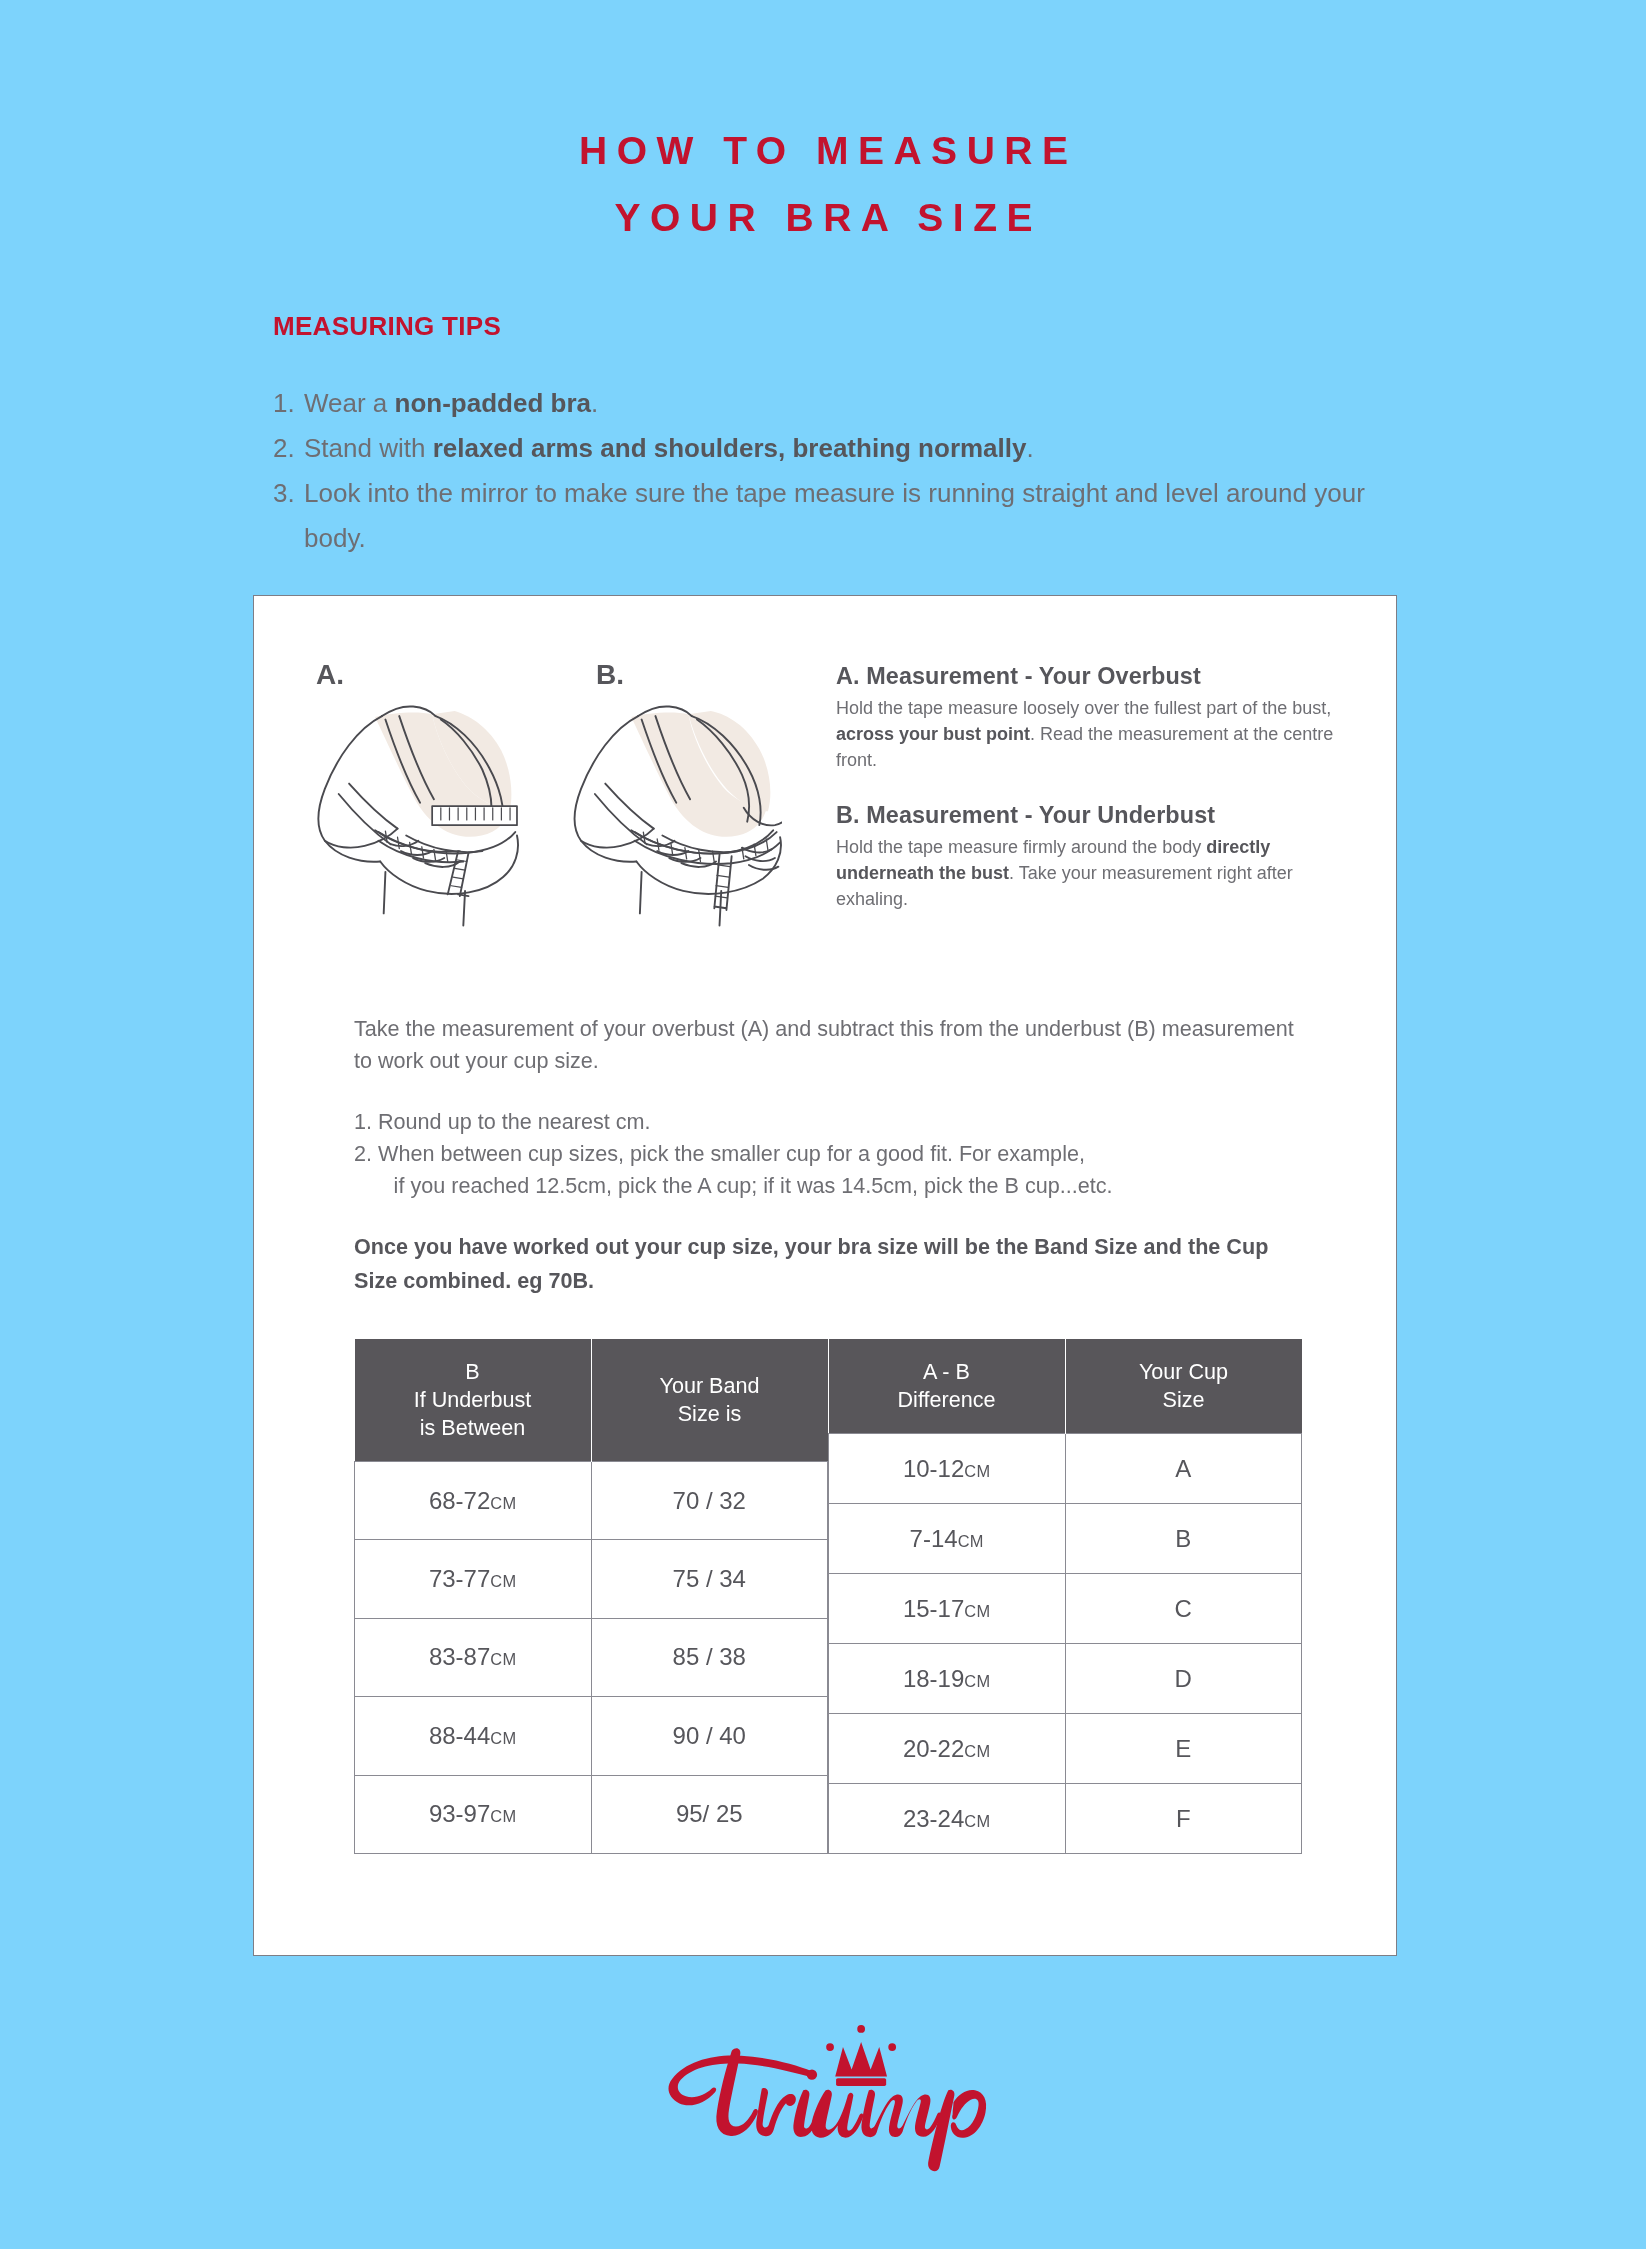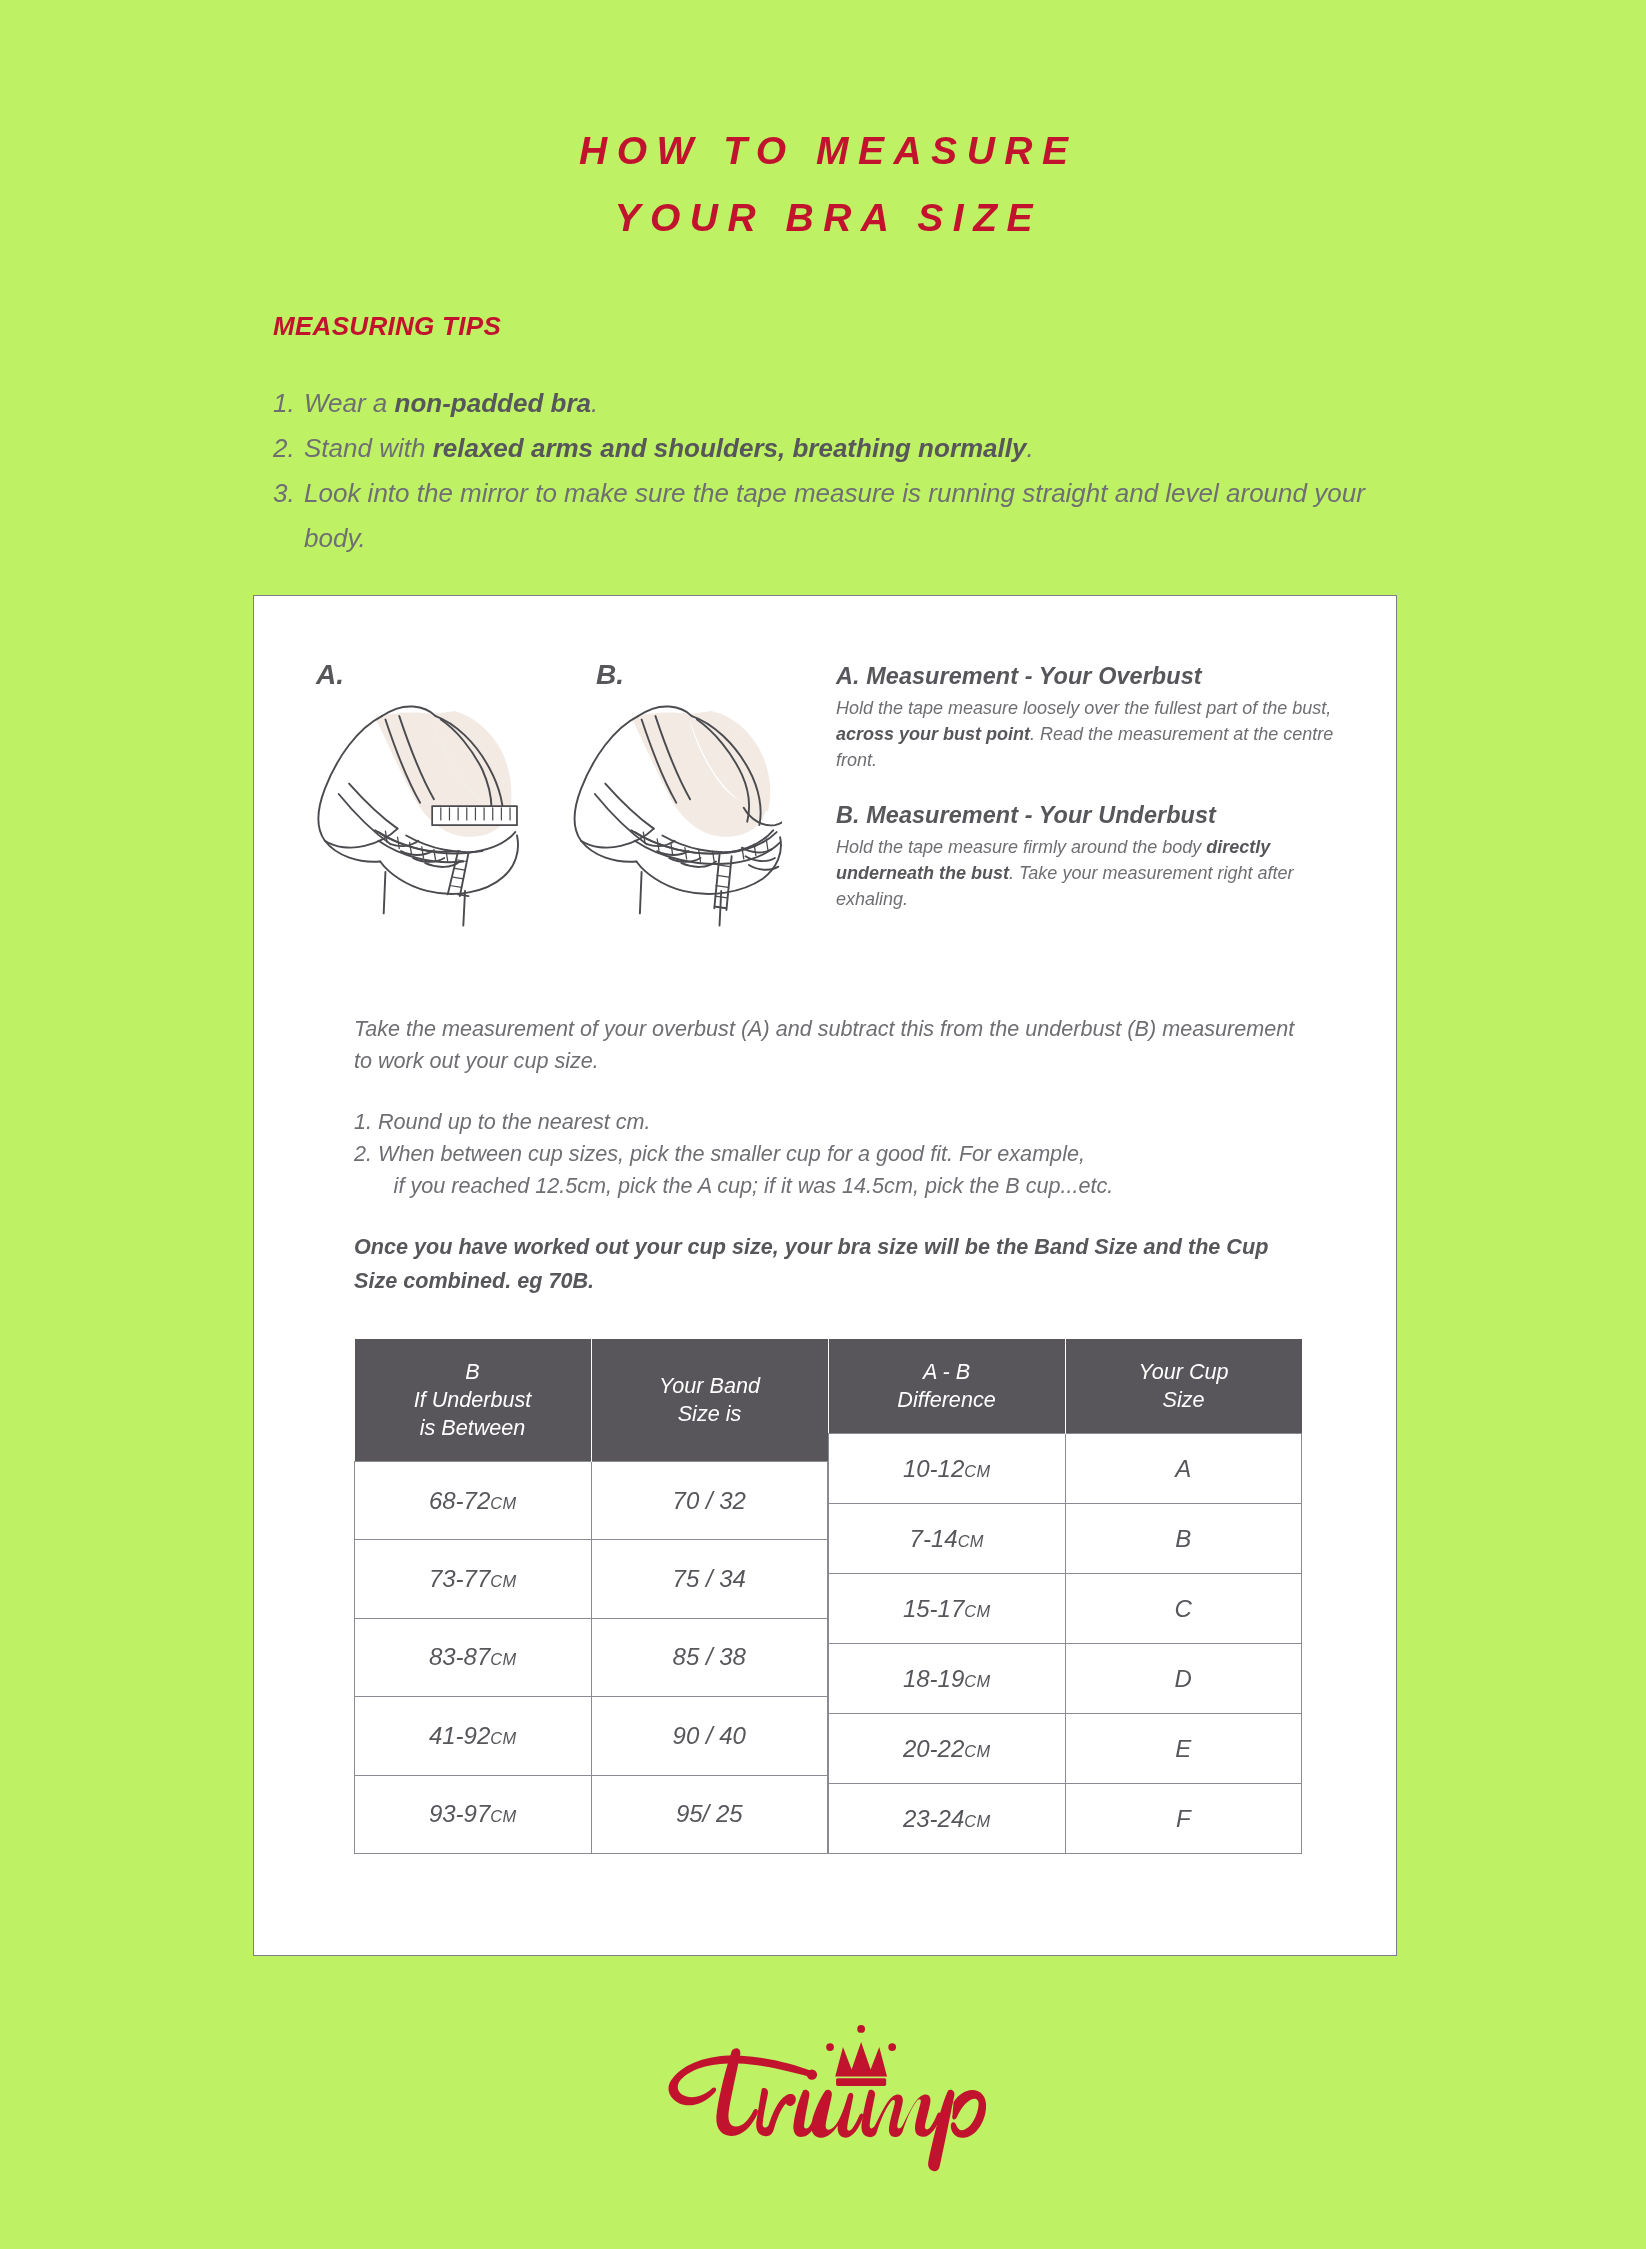--- a/index.html
+++ b/index.html
@@ -10,22 +10,21 @@
   body {
     width: 1647px;
     height: 2250px;
     position: relative;
     font-family: "Liberation Sans", sans-serif;
     -webkit-font-smoothing: antialiased;
   }
   .page {
     position: absolute;
     inset: 0;
-    background: #bef264;
-    font-style: italic;
+    background: #7dd3fc;
   }
 
   
   .title-block {
     position: absolute;
     top: 117px;
     left: 0;
     width: 1647px;
     text-align: center;
   }
@@ -395,21 +394,21 @@
           </tr>
           <tr>
             <td><span>73-77</span><span class="cm">CM</span></td>
             <td>75 / 34</td>
           </tr>
           <tr>
             <td><span>83-87</span><span class="cm">CM</span></td>
             <td>85 / 38</td>
           </tr>
           <tr>
-            <td><span>41-92</span><span class="cm">CM</span></td>
+            <td><span>88-44</span><span class="cm">CM</span></td>
             <td>90 / 40</td>
           </tr>
           <tr>
             <td><span>93-97</span><span class="cm">CM</span></td>
             <td>95/ 25</td>
           </tr>
         </tbody>
       </table>
 
       <table class="sizetbl">

